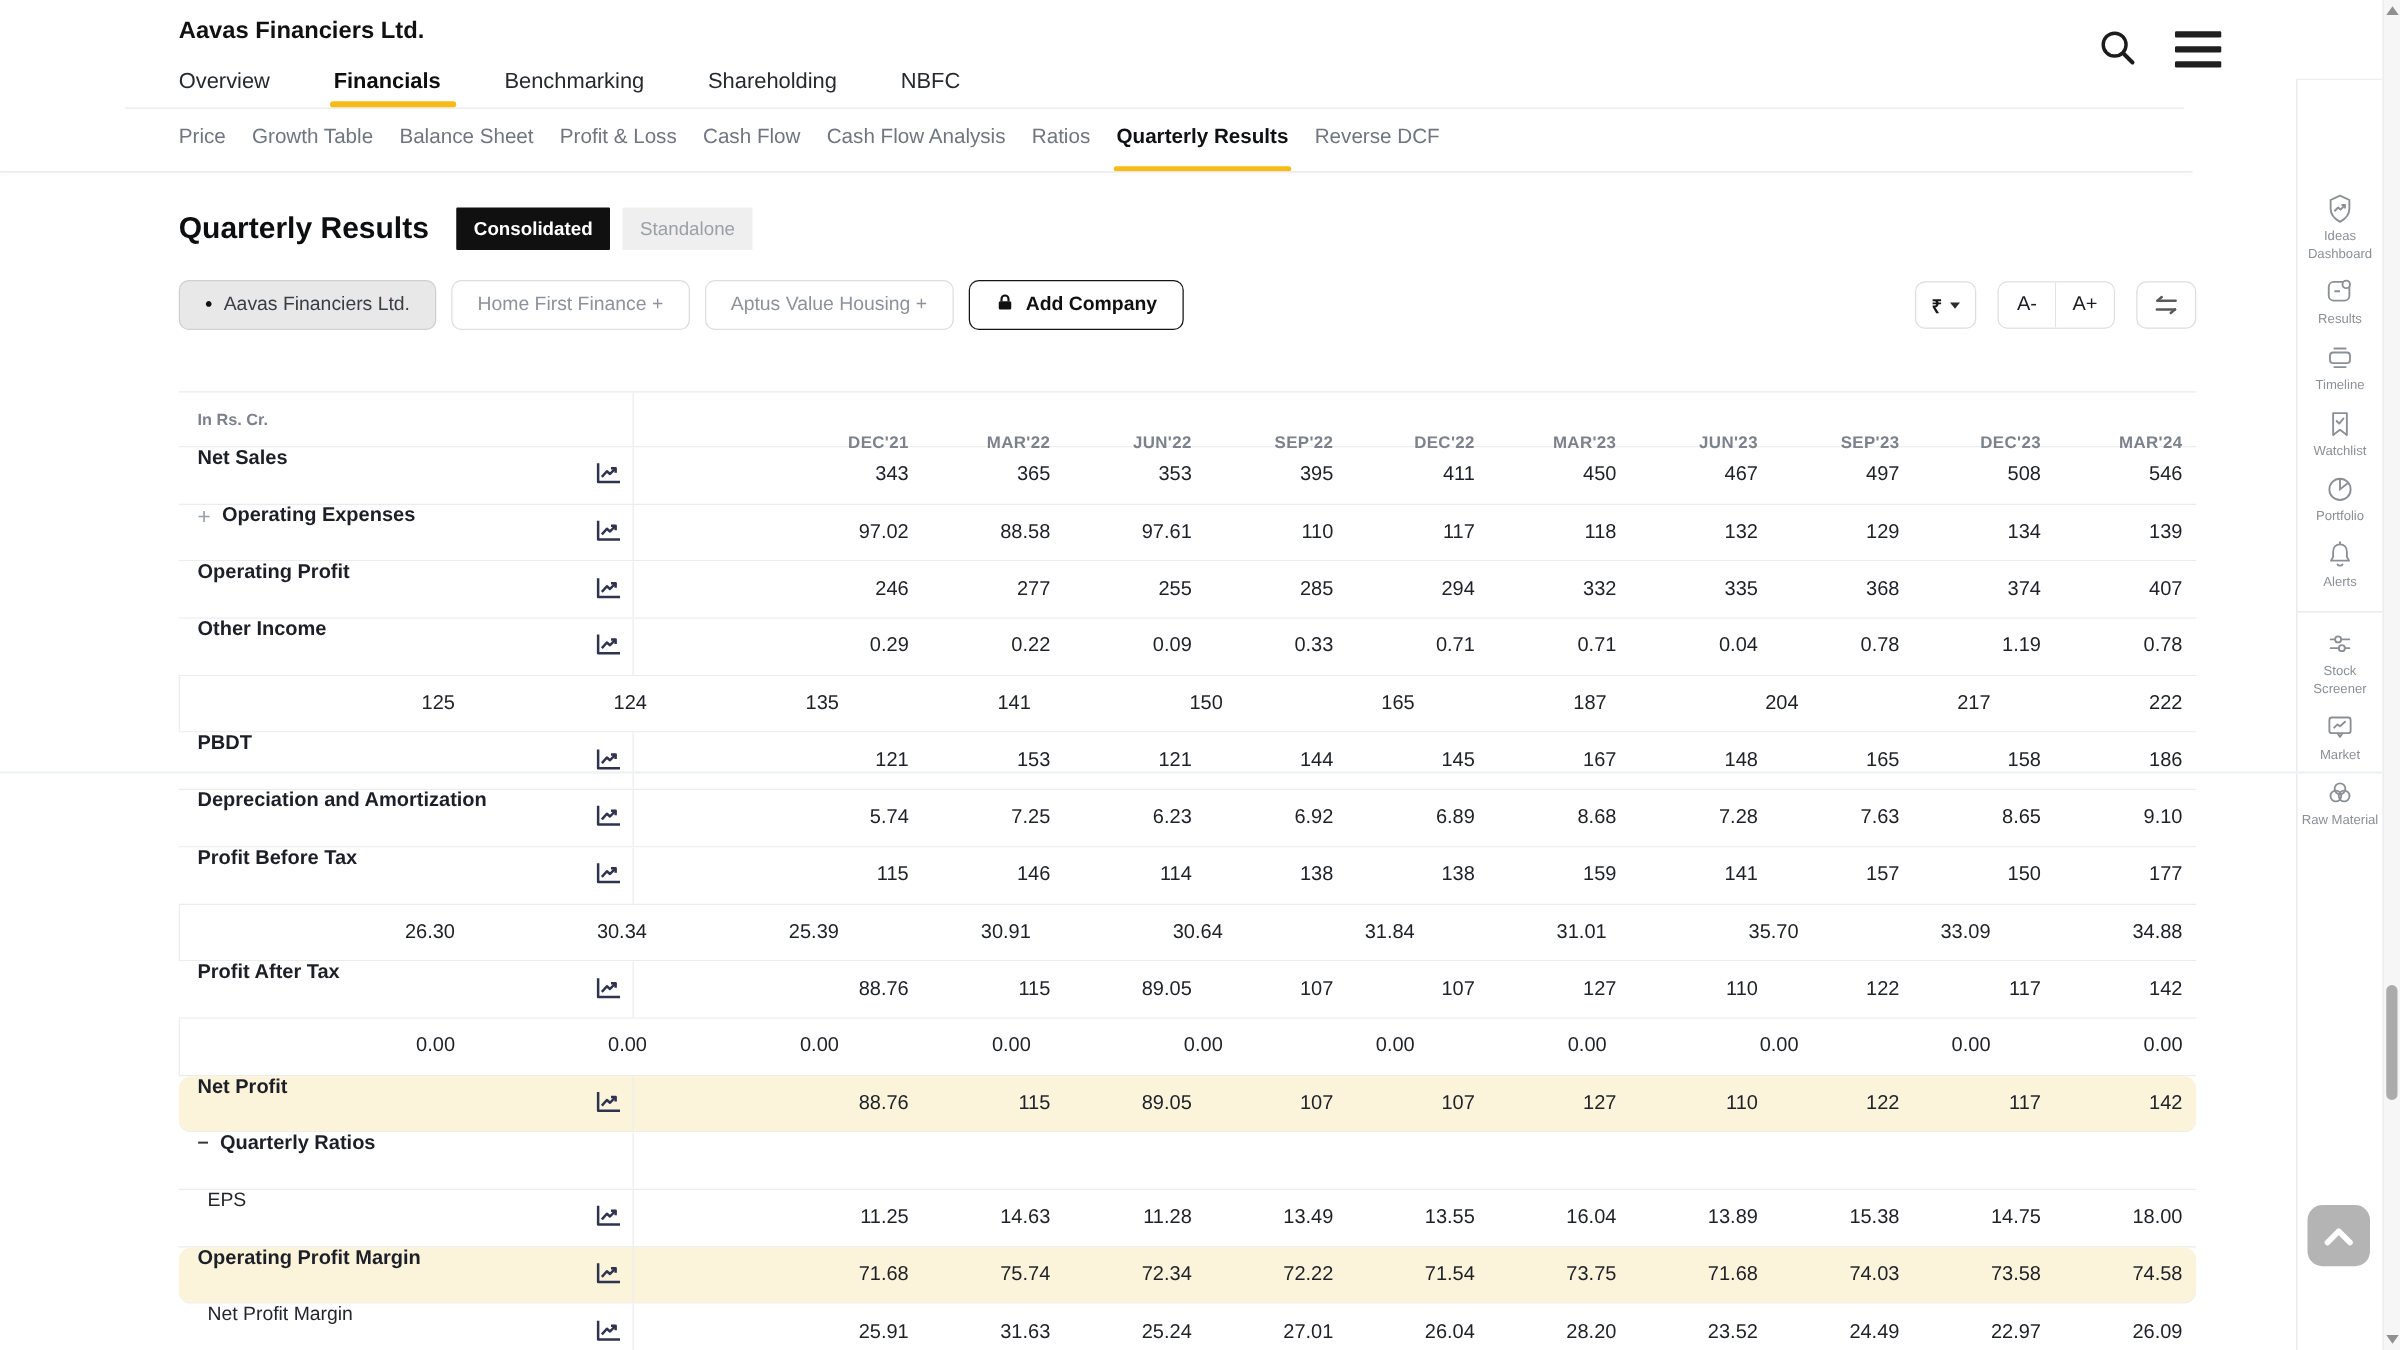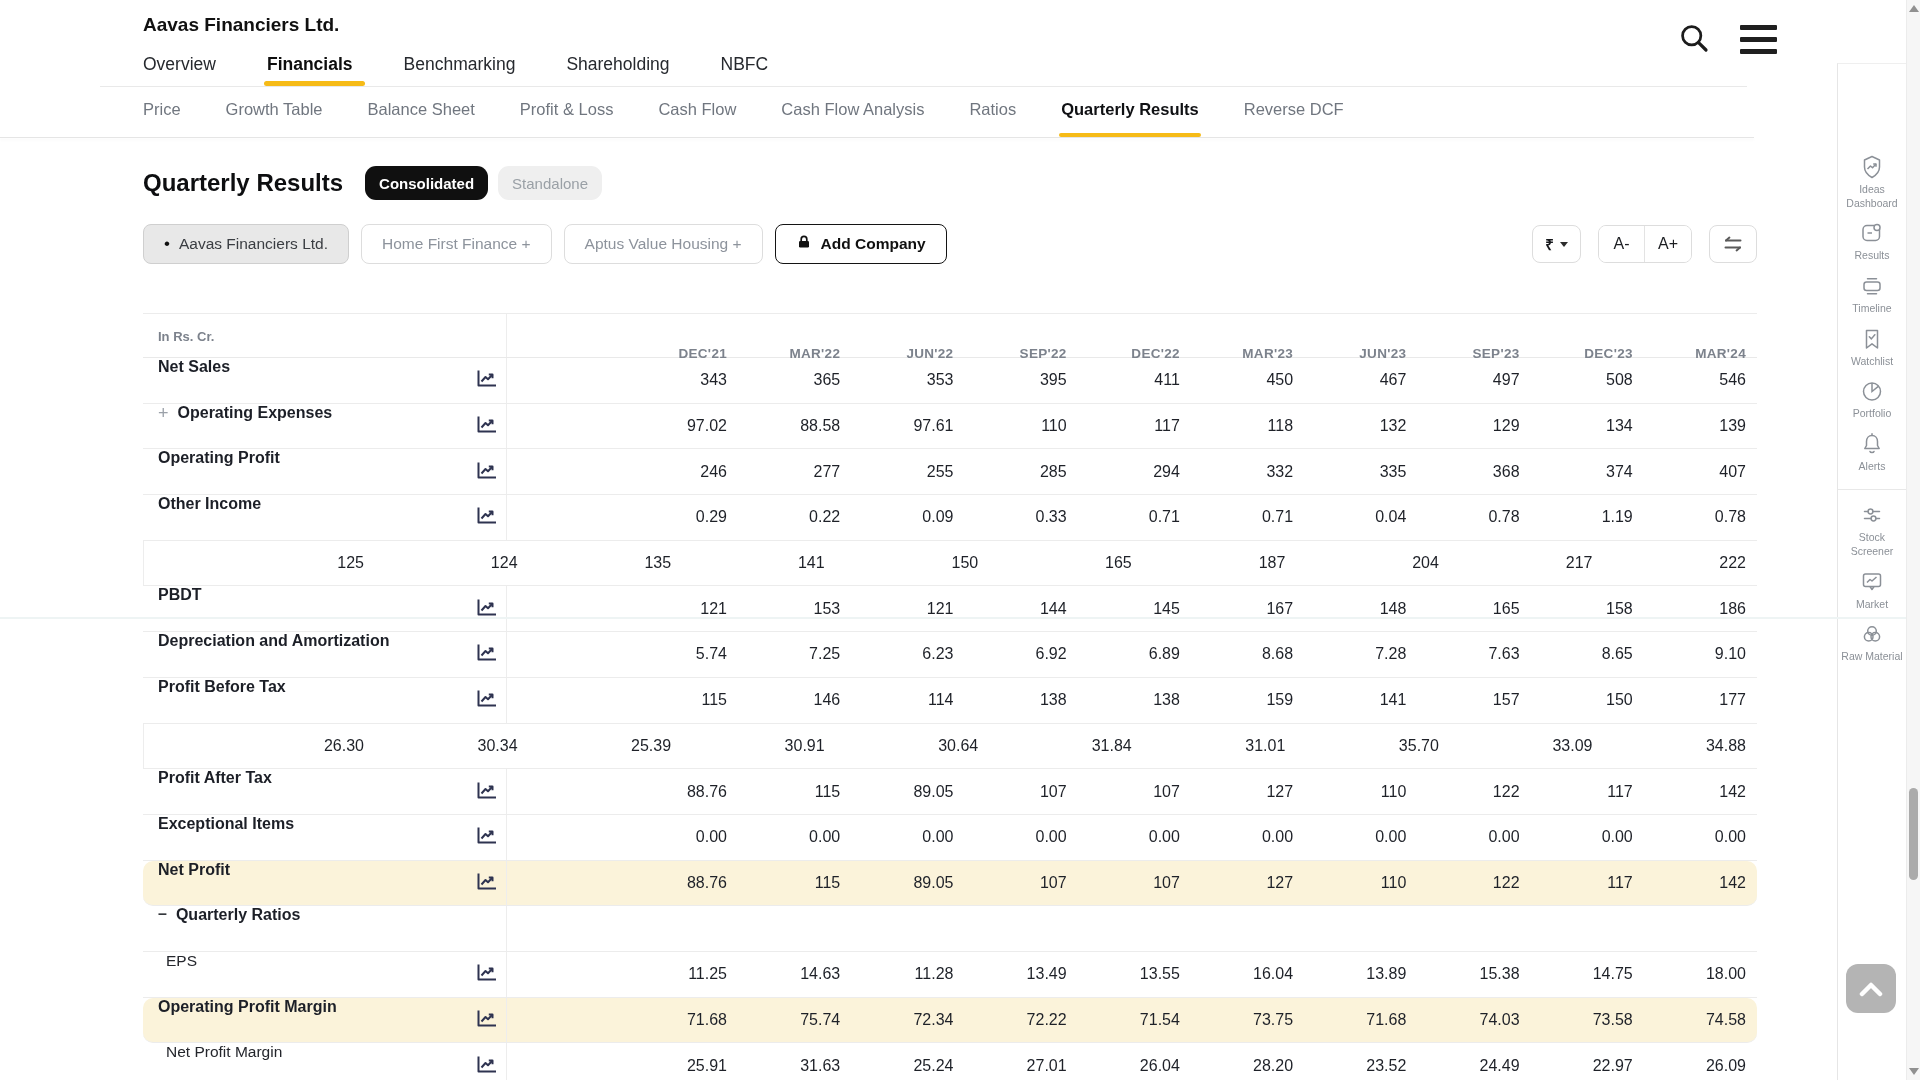--- a/index.html
+++ b/index.html
@@ -8,35 +8,35 @@
 
   
   .header { position:absolute; top:0; left:0; width:1837px; height:138px; background:#fff; z-index:6; }
   .header-inner { padding-left:143px; padding-top:14px; }
   .company-title { font-size:19px; font-weight:700; color:#111; line-height:22px; }
   .main-tabs { display:flex; gap:51px; margin-top:16px; height:34px; position:relative; }
   .main-tab { position:relative; font-size:17.5px; color:#26292e; cursor:pointer; padding-top:2px; }
   .main-tab.active { font-weight:700; color:#0e0e0e; }
   .main-tab.active::after { content:""; position:absolute; left:-3px; right:-12px; bottom:0; height:5px; border-radius:3px; background:var(--accent); }
   .nav-border1 { position:absolute; left:100px; right:90px; top:86px; height:1px; background:#e9e9e9; }
-  .sub-tabs { display:flex; gap:45px; margin-top:12px; height:39px; position:relative; }
+  .sub-tabs { display:flex; gap:21px; margin-top:12px; height:39px; position:relative; }
   .sub-tab { position:relative; font-size:16.5px; color:#70767f; cursor:pointer; padding-top:2px; }
   .sub-tab.active { color:#101114; font-weight:700; }
   .sub-tab.active::after { content:""; position:absolute; left:-2px; right:-2px; bottom:0; height:4px; border-radius:2px; background:var(--accent); }
   .nav-border2 { position:absolute; left:0; right:83px; top:137px; height:1px; background:#e5e5e5; box-shadow:0 2px 3px rgba(0,0,0,0.05); }
 
   .top-icons { position:absolute; top:22px; right:60px; display:flex; gap:30px; align-items:center; }
   .icon-btn { cursor:pointer; background:none; border:none; }
   .burger span { display:block; width:37px; height:4.5px; background:#1f1f1f; border-radius:1px; margin-bottom:7.5px; }
   .burger span:last-child { margin-bottom:0; }
 
   
   .page-title-row { position:absolute; top:166px; left:143px; display:flex; align-items:center; gap:22px; z-index:3; }
   .page-title { font-size:24px; font-weight:700; color:#0d0e10; }
-  .pill { height:34px; display:flex; align-items:center; padding:0 14px; border-radius:11px; font-size:15px; font-weight:700; cursor:pointer; border:none; }
+  .pill { height:34px; display:flex; align-items:center; padding:0 14px; border-radius:1px; font-size:15px; font-weight:700; cursor:pointer; border:none; }
   .pill.consolidated { background:#101010; color:#fff; }
   .pill.standalone { background:#efefef; color:#9aa0a6; font-weight:400; margin-left:-12px; }
 
   .controls-row { position:absolute; top:224px; left:143px; width:1614px; display:flex; justify-content:space-between; align-items:center; z-index:3; }
   .chips { display:flex; gap:12px; }
   .chip { height:40px; display:flex; align-items:center; gap:9px; padding:0 20px; border-radius:8px; font-size:15.5px; cursor:pointer; background:#fff; border:1px solid #ddd; color:#8d939c; }
   .chip.selected { background:#e8e8e8; border:1px solid #cfcfcf; color:#3a3d42; }
   .chip .marker { color:#111; font-size:17px; }
   .chip.add-company { border:1.5px solid #141414; color:#101010; font-weight:600; }
   .right-btns { display:flex; gap:17px; }
@@ -415,31 +415,20 @@
             <div class="cell">107</div>
             <div class="cell">107</div>
             <div class="cell">127</div>
             <div class="cell">110</div>
             <div class="cell">122</div>
             <div class="cell">117</div>
             <div class="cell">142</div>
           </div>
     </div>
         <div class="t-row bold">
-      <div class="label-cell">
-
-        <span class="row-label">Exceptional Items</span>
-        <button class="chart-btn">
-          <svg width="22" height="20" viewBox="0 0 22 20" fill="none" stroke="#2E3350" stroke-width="2" stroke-linejoin="round">
-            <path d="M3.5 2.5 V16.5 H20" stroke-linecap="square"></path>
-            <path d="M6.5 12.5 L10.5 8 L13 10.2 L17.5 5.5"></path>
-            <path d="M13.8 5.5 H17.5 V9.2"></path>
-          </svg>
-        </button>
-      </div>
       <div class="cells">
             <div class="cell">0.00</div>
             <div class="cell">0.00</div>
             <div class="cell">0.00</div>
             <div class="cell">0.00</div>
             <div class="cell">0.00</div>
             <div class="cell">0.00</div>
             <div class="cell">0.00</div>
             <div class="cell">0.00</div>
             <div class="cell">0.00</div>

